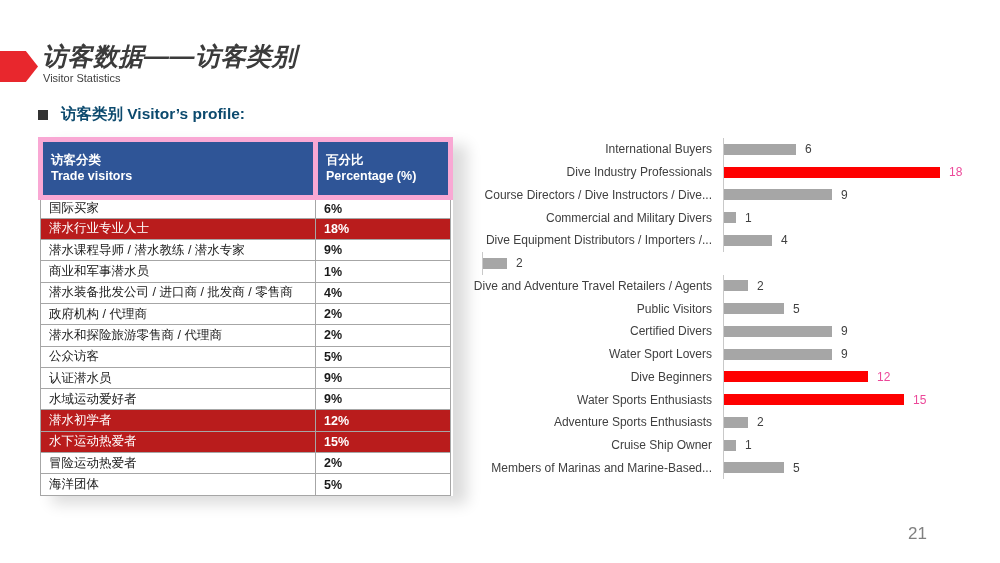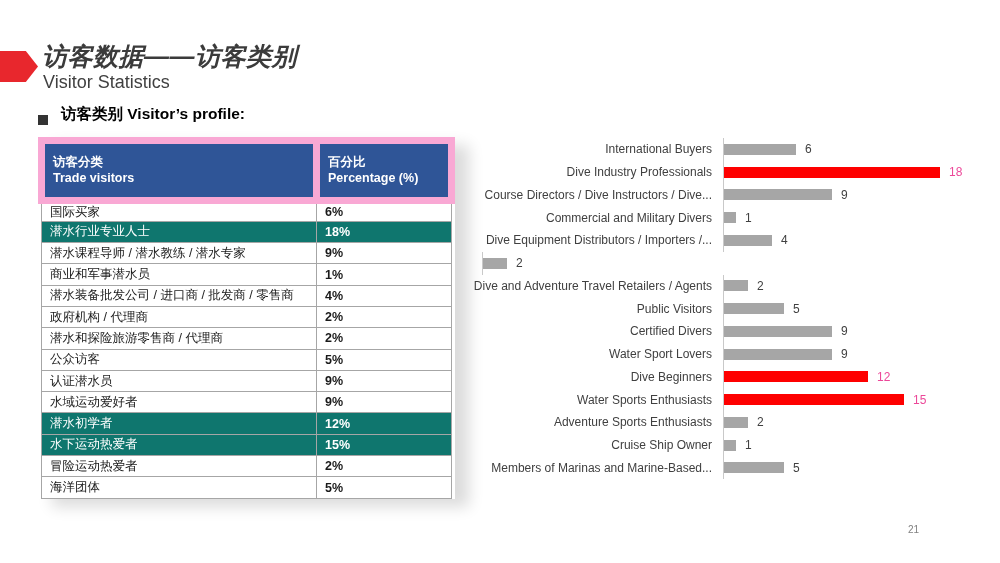--- a/index.html
+++ b/index.html
@@ -12,68 +12,68 @@
 
   
   .title-arrow{
     position:absolute;left:0;top:51px;width:38px;height:31px;background:#e8272d;
     clip-path:polygon(0 0,68% 0,100% 50%,68% 100%,0 100%);
   }
   .page-title{
     position:absolute;left:42px;top:40px;font-size:25px;font-weight:bold;color:#3b3b3b;
     letter-spacing:0.5px;white-space:nowrap;font-style:italic;
   }
-  .page-subtitle{position:absolute;left:43px;top:72px;font-size:18px;color:#404040;}
+  .page-subtitle{position:absolute;left:43px;top:72px;font-size:11px;color:#404040;}
 
   
   .section-heading{
-    position:absolute;left:38px;top:104px;display:flex;align-items:flex-end;gap:13px;
-    font-size:15.5px;font-weight:bold;color:#000000;white-space:nowrap;
+    position:absolute;left:38px;top:104px;display:flex;align-items:center;gap:13px;
+    font-size:15.5px;font-weight:bold;color:#0c4a6e;white-space:nowrap;
   }
   .bullet-square{width:10px;height:10px;background:#333333;flex:0 0 auto;}
 
   
   table.visitor-table{
     position:absolute;left:38px;top:137px;width:410px;border-collapse:collapse;table-layout:fixed;
     box-shadow:14px 8px 14px rgba(0,0,0,0.14);
     font-size:12.5px;color:#1a1a1a;
   }
   .visitor-table col.c1{width:275px;}
   .visitor-table col.c2{width:135px;}
   .visitor-table th{
     background:#2f5597;color:#ffffff;text-align:left;vertical-align:middle;
     padding:10px 8px;height:41px;line-height:1.3;font-size:12.5px;font-weight:bold;
-    border:7px solid #f9a8d4;box-sizing:border-box;
+    border:5px solid #f9a8d4;box-sizing:border-box;
   }
   .visitor-table td{
     border:1px solid #a6a6a6;padding:0 8px;height:21.3px;vertical-align:middle;
     white-space:nowrap;overflow:hidden;box-sizing:border-box;
   }
   .visitor-table td.pct{font-weight:bold;}
-  .visitor-table tr.hl td{background:#0f766e;color:#ffffff;}
+  .visitor-table tr.hl td{background:#b91c1c;color:#ffffff;}
 
   
   .chart{position:absolute;left:482px;top:138px;}
   .crow{display:flex;align-items:center;height:22.75px;}
   .clabel{
     width:241px;padding-right:11px;box-sizing:border-box;
     display:flex;justify-content:flex-end;align-items:center;
     font-size:12px;color:#404040;
   }
   .clabel span{white-space:nowrap;}
   .cbar-area{
     display:flex;align-items:center;height:100%;
     border-left:1px solid #c9c9c9;
   }
   .cbar{height:11px;background:#a6a6a6;flex:0 0 auto;}
   .cbar.red{background:#fe0000;}
   .cval{margin-left:9px;font-size:12px;color:#404040;white-space:nowrap;}
   .cval.red{color:#ec4899;}
 
-  .page-number{position:absolute;left:908px;top:524px;font-size:10px;color:#808080;}
+  .page-number{position:absolute;left:908px;top:524px;font-size:17px;color:#808080;}
 </style>
 </head>
 <body>
 
 <div class="slide">
 
   <div class="title-arrow"></div>
   <div class="page-title">访客数据——访客类别</div>
   <div class="page-subtitle">Visitor Statistics</div>
 

